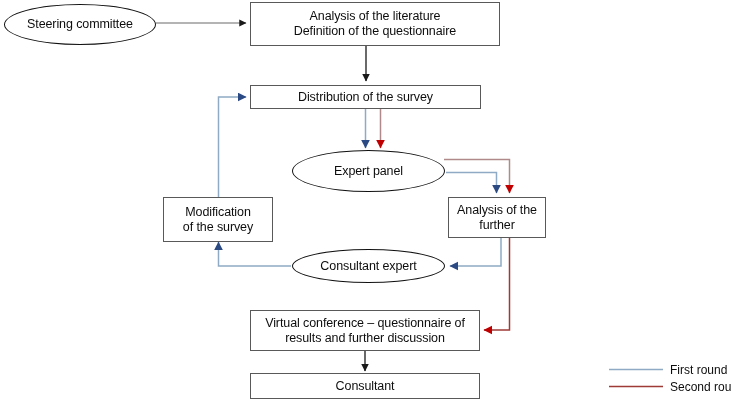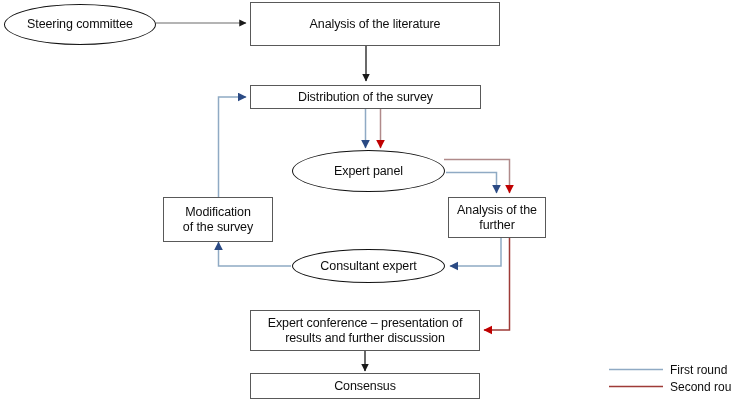--- a/index.html
+++ b/index.html
@@ -80,20 +80,21 @@
     <line x1="609" y1="369.5" x2="663" y2="369.5" stroke="#8faac4" stroke-width="1.6"></line>
     <line x1="609" y1="386.5" x2="663" y2="386.5" stroke="#9e3b37" stroke-width="1.6"></line>
   </svg>
 
   <div class="node ellipse" style="left:4px;top:4px;width:152px;height:41px;justify-content:center;">
     <span>Steering committee</span>
   </div>
 
   <div class="node box" style="left:250px;top:2px;width:250px;height:44px;flex-direction:column;">
     <span>Analysis of the literature</span>
+    <span>Definition of the questionnaire</span>
   </div>
 
   <div class="node box" style="left:250px;top:85px;width:231px;height:24px;">
     <span>Distribution of the survey</span>
   </div>
 
   <div class="node ellipse" style="left:292px;top:150px;width:153px;height:42px;">
     <span>Expert panel</span>
   </div>
 
@@ -105,24 +106,24 @@
   <div class="node box" style="left:448px;top:197px;width:98px;height:41px;flex-direction:column;">
     <span>Analysis of the</span>
     <span>further</span>
   </div>
 
   <div class="node ellipse" style="left:292px;top:249px;width:153px;height:34px;">
     <span>Consultant expert</span>
   </div>
 
   <div class="node box" style="left:250px;top:310px;width:230px;height:41px;flex-direction:column;">
-    <span>Expert conference – presentation of</span>
+    <span>Virtual conference – questionnaire of</span>
     <span>results and further discussion</span>
   </div>
 
   <div class="node box" style="left:250px;top:373px;width:230px;height:26px;">
-    <span>Consensus</span>
+    <span>Consultant</span>
   </div>
 
   <div class="legend-label" style="left:670px;top:363px;">First round</div>
   <div class="legend-label" style="left:670px;top:380px;">Second round</div>
 
 </div>
 
 </body></html>

